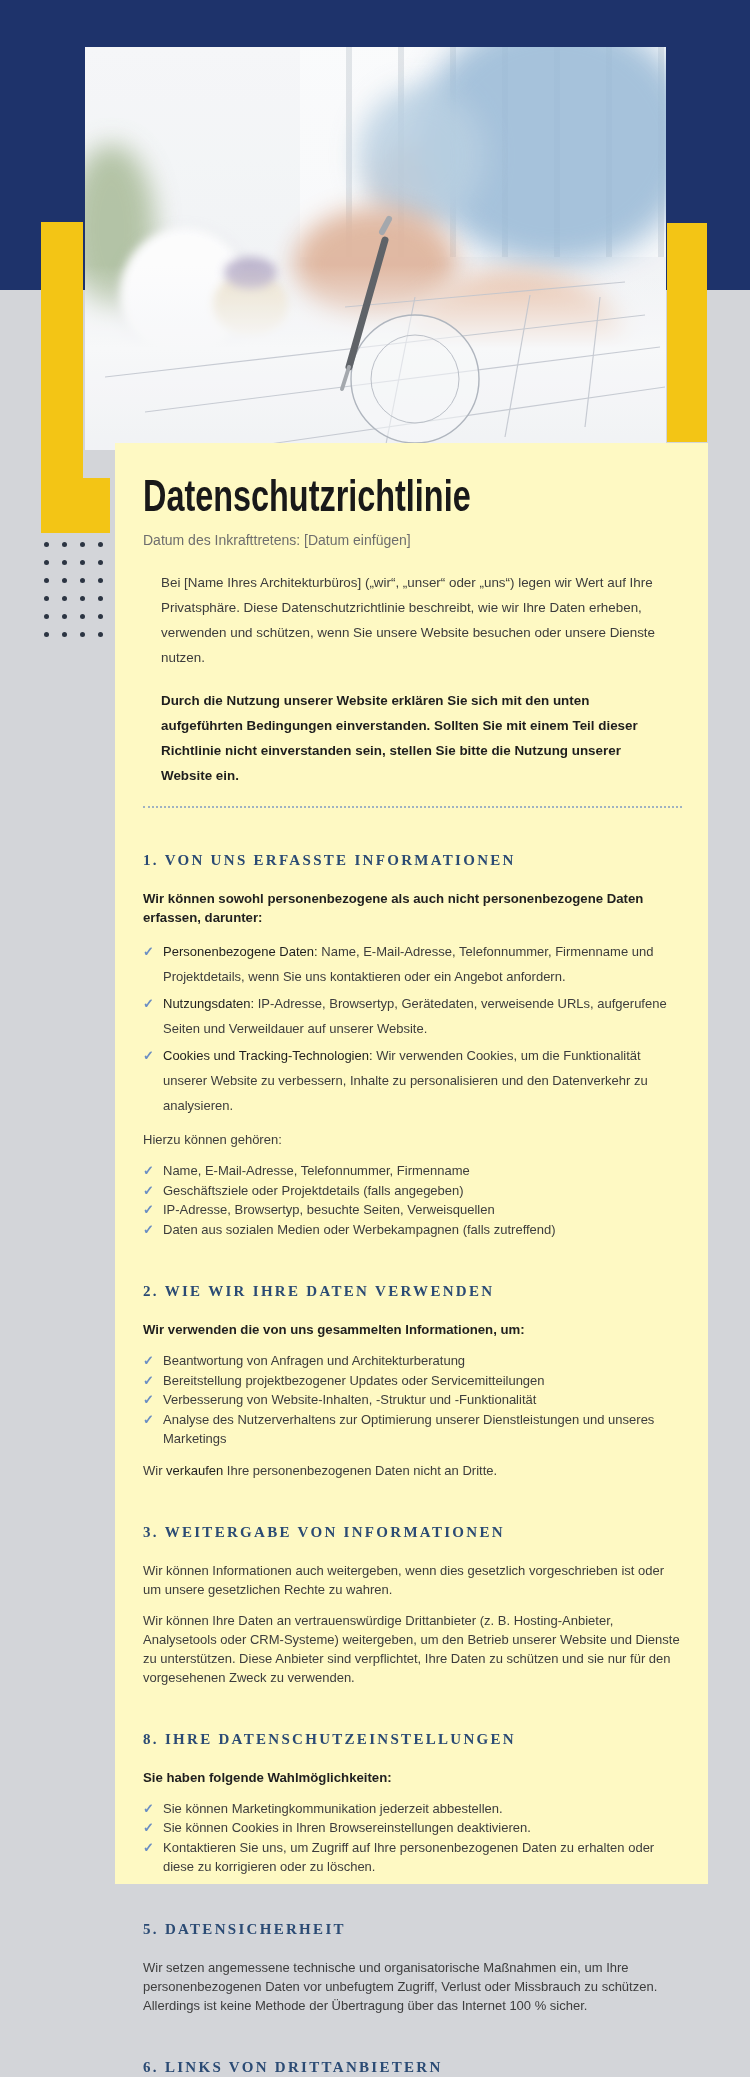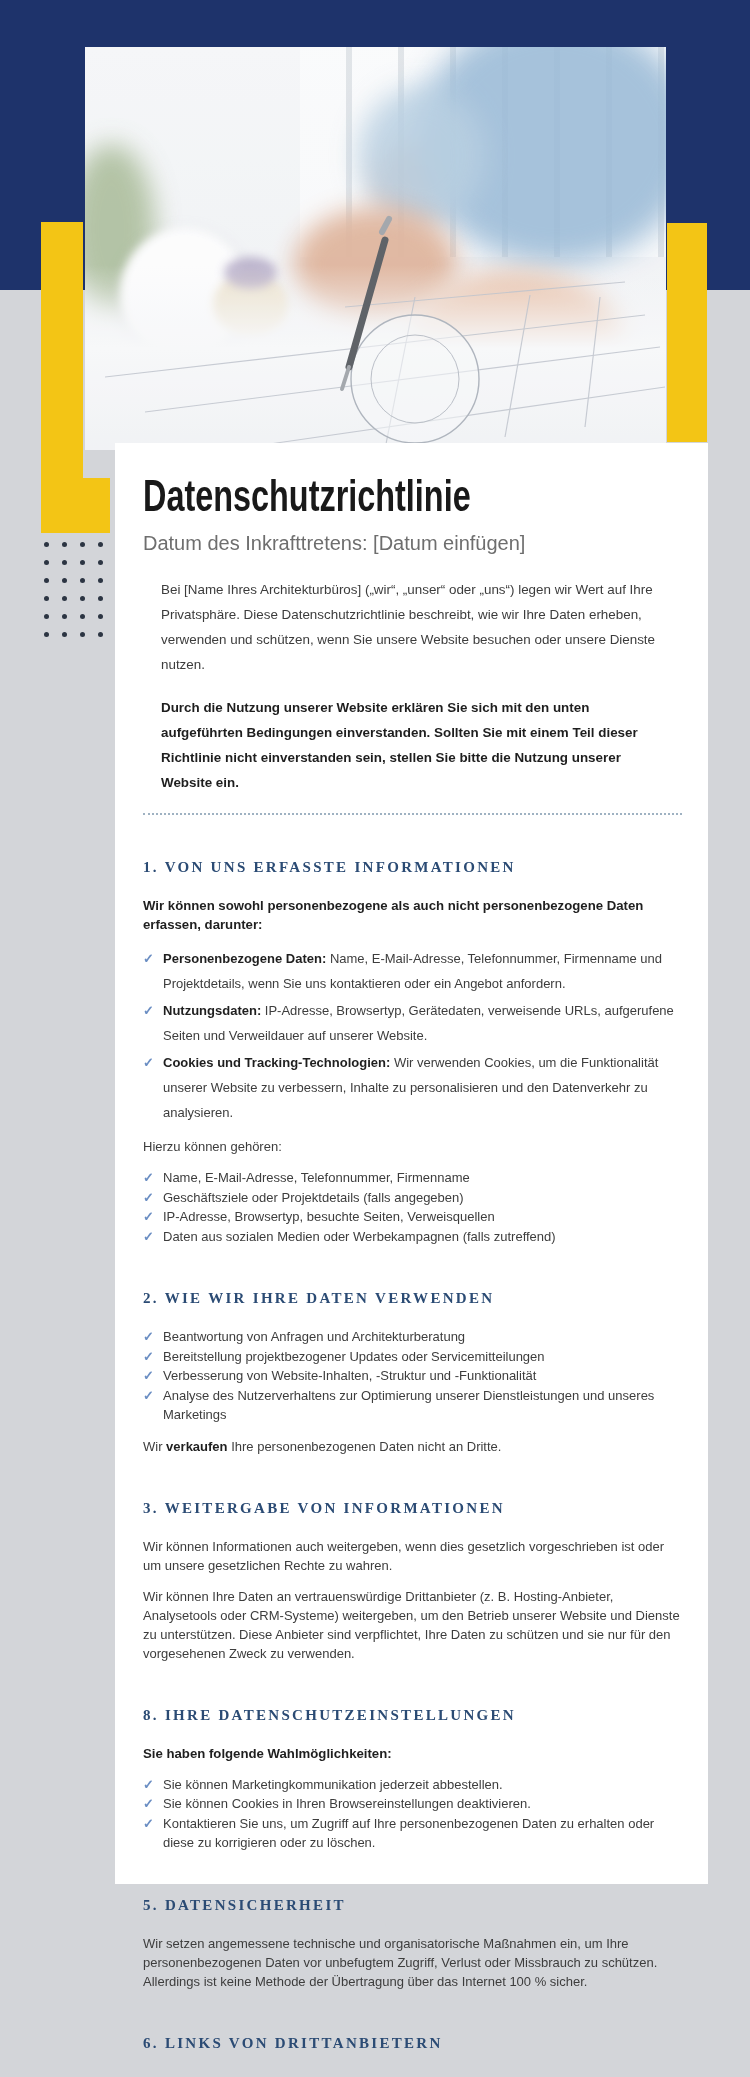--- a/index.html
+++ b/index.html
@@ -17,42 +17,42 @@
   .hero .window{position:absolute;left:37%;top:0;right:0;height:52%;opacity:.55;
         background:repeating-linear-gradient(90deg,rgba(255,255,255,.95) 0 46px,rgba(188,196,204,.85) 46px 52px);}
   .hero .wash{position:absolute;inset:0;background:rgba(255,255,255,.22);}
   .hero svg{position:absolute;inset:0;}
   .paper{position:absolute;left:0;bottom:0;width:100%;height:46%;
         background:linear-gradient(to bottom,rgba(250,251,252,0),#f5f6f8 45%,#edeff2);}
   
   .dots{position:absolute;left:38px;top:536px;display:grid;grid-template-columns:repeat(5,18px);grid-auto-rows:18px;}
   .dot{width:5px;height:5px;border-radius:50%;background:#2c3543;margin:6px;}
   
-  .card{position:absolute;left:115px;top:443px;width:593px;height:1441px;background:#ffffff;
+  .card{position:absolute;left:115px;top:443px;width:593px;height:1441px;background:#fef9c3;
         box-sizing:border-box;padding:30px 26px 0 28px;}
   h1.title{margin:0;font-size:45px;line-height:46px;font-weight:bold;color:#191919;letter-spacing:0;
         transform:scaleX(.72);transform-origin:left bottom;white-space:nowrap;}
-  p.date{margin:13px 0 0;font-size:20px;color:#6e6e6e;}
+  p.date{margin:13px 0 0;font-size:14px;color:#6e6e6e;}
   p.intro{margin:22px 18px 0;font-size:13.4px;line-height:25px;color:#3c3c3c;}
   p.intro.bold{margin:18px;font-weight:bold;color:#1e1e1e;}
   .divider{margin-top:15px;border-bottom:2px dotted #9fb2c2;height:0;}
   
   section.sec{margin-top:44px;}
   section.sec:nth-child(7){margin-top:28px;}
   section.sec:nth-child(8){margin-top:30px;}
   .sec-h{margin:0 0 20px;font-size:15px;font-weight:bold;letter-spacing:2.3px;color:#2b4b74;font-family:Liberation Serif, serif;}
   section.sec:nth-child(7) .sec-h,section.sec:nth-child(8) .sec-h{margin-bottom:12px;}
   p.lead{margin:0 0 12px;font-size:13.2px;line-height:19px;font-weight:bold;color:#1f1f1f;}
   p.body{margin:0 0 12px;font-size:13px;line-height:19px;color:#3d3d3d;}
   ul.checks{list-style:none;margin:0 0 12px;padding:0;}
   ul.checks li{position:relative;padding-left:20px;font-size:13px;color:#3d3d3d;}
   ul.checks.lg li{line-height:25px;margin-bottom:2px;}
   ul.checks.sm li{line-height:19.5px;}
   .ck{position:absolute;left:0;top:0;color:var(--check,#6b8ec3);font-weight:bold;font-size:13px;}
-  span.b{font-weight:bold;color:#1f1f1f;}
+  span.b{font-weight:normal;color:#1f1f1f;}
 </style>
 </head>
 <body>
 
 <div class="page">
 
   <div class="navy-band"></div>
   <div class="yellow-a"></div>
   <div class="yellow-b"></div>
   <div class="yellow-r"></div>
@@ -140,20 +140,21 @@
           <p class="body"><span class="">Hierzu können gehören:</span></p>
           <ul class="checks sm">
             <li><span class="ck">✓</span><span><span class="">Name, E-Mail-Adresse, Telefonnummer, Firmenname</span></span></li>
             <li><span class="ck">✓</span><span><span class="">Geschäftsziele oder Projektdetails (falls angegeben)</span></span></li>
             <li><span class="ck">✓</span><span><span class="">IP-Adresse, Browsertyp, besuchte Seiten, Verweisquellen</span></span></li>
             <li><span class="ck">✓</span><span><span class="">Daten aus sozialen Medien oder Werbekampagnen (falls zutreffend)</span></span></li>
           </ul>
         </section>
         <section class="sec">
           <h2 class="sec-h">2. WIE WIR IHRE DATEN VERWENDEN</h2>
+          <p class="lead"><span class="">Wir verwenden die von uns gesammelten Informationen, um:</span></p>
           <ul class="checks sm">
             <li><span class="ck">✓</span><span><span class="">Beantwortung von Anfragen und Architekturberatung</span></span></li>
             <li><span class="ck">✓</span><span><span class="">Bereitstellung projektbezogener Updates oder Servicemitteilungen</span></span></li>
             <li><span class="ck">✓</span><span><span class="">Verbesserung von Website-Inhalten, -Struktur und -Funktionalität</span></span></li>
             <li><span class="ck">✓</span><span><span class="">Analyse des Nutzerverhaltens zur Optimierung unserer Dienstleistungen und unseres Marketings</span></span></li>
           </ul>
           <p class="body"><span class="">Wir </span><span class="b">verkaufen</span><span class=""> Ihre personenbezogenen Daten nicht an Dritte.</span></p>
         </section>
         <section class="sec">
           <h2 class="sec-h">3. WEITERGABE VON INFORMATIONEN</h2>

